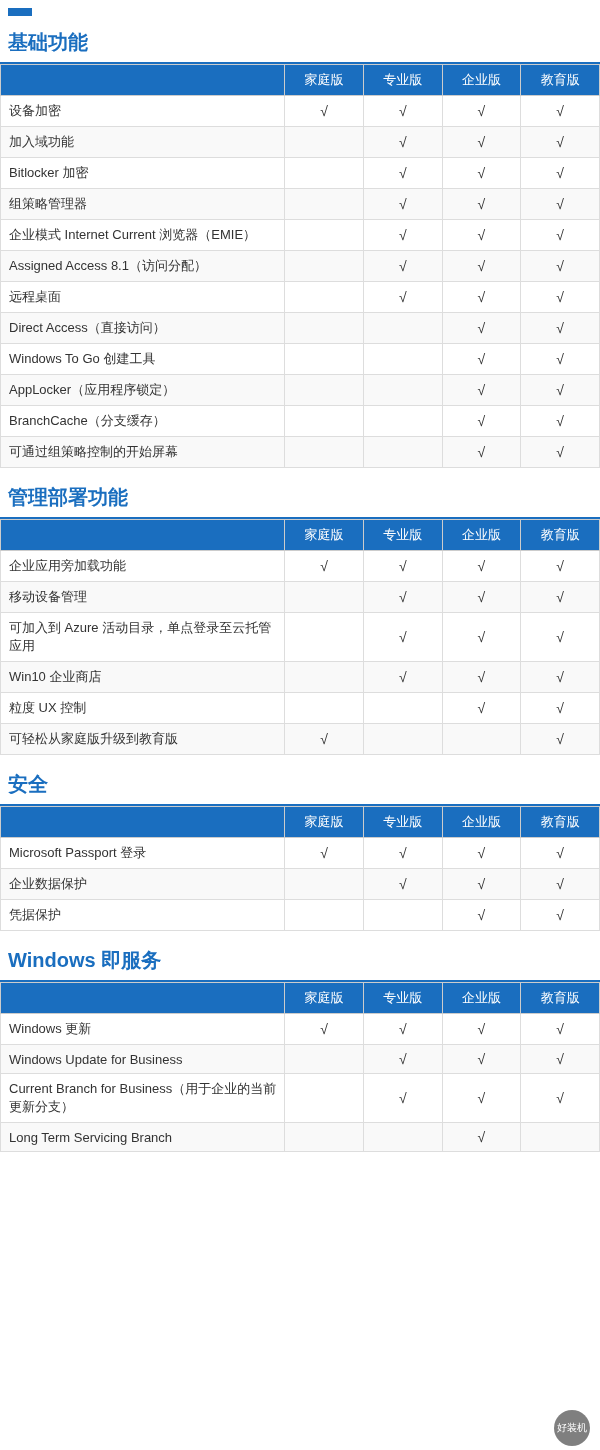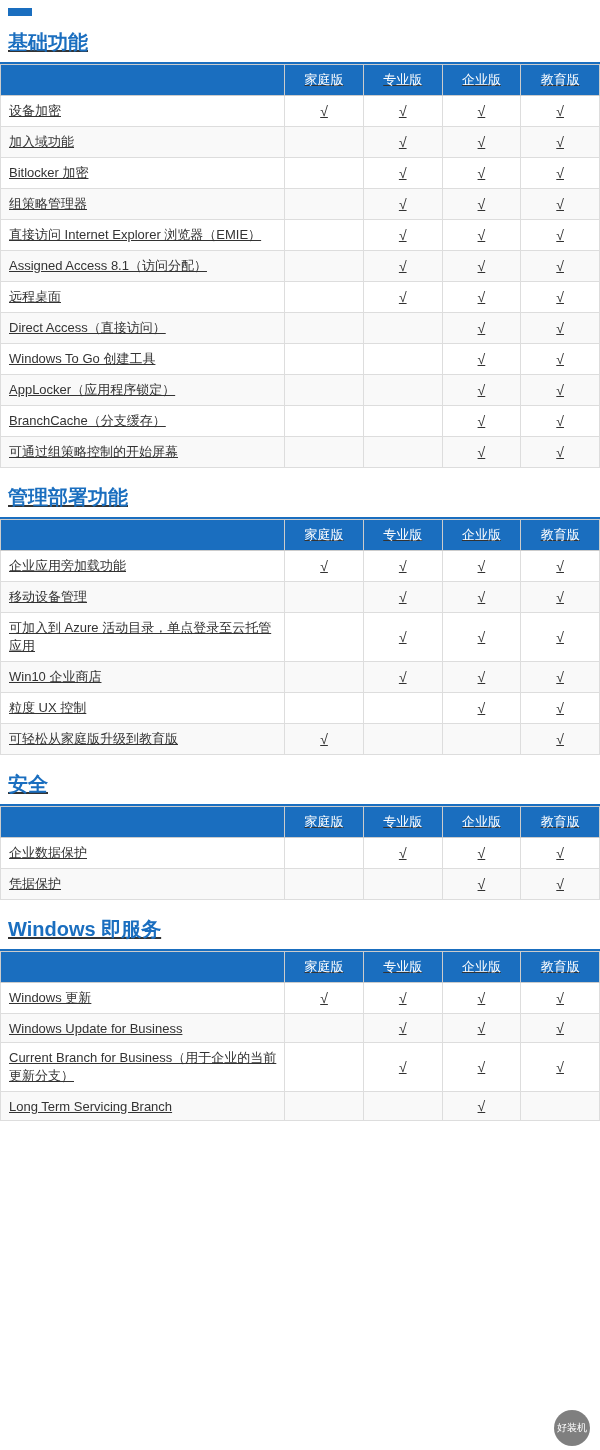--- a/index.html
+++ b/index.html
@@ -7,21 +7,20 @@
       font-family: "Microsoft YaHei", "SimHei", Arial, sans-serif;
       font-size: 13px;
       background: #fff;
       color: #333;
       width: 600px;
     }
 
     .page-wrapper {
       width: 600px;
       background: #fff;
-      text-decoration: underline;
     }
 
     
     .header-banner {
       background: #1a6ebf;
       color: #fff;
       padding: 4px 12px;
       font-size: 13px;
       font-weight: bold;
       display: inline-block;
@@ -151,21 +150,21 @@
               <td class="check-cell">√</td>
             </tr>
             <tr>
               <td class="feature-name">组策略管理器</td>
               <td class="check-cell"></td>
               <td class="check-cell">√</td>
               <td class="check-cell">√</td>
               <td class="check-cell">√</td>
             </tr>
             <tr>
-              <td class="feature-name">直接访问 Internet Explorer 浏览器（EMIE）</td>
+              <td class="feature-name">企业模式 Internet Current 浏览器（EMIE）</td>
               <td class="check-cell"></td>
               <td class="check-cell">√</td>
               <td class="check-cell">√</td>
               <td class="check-cell">√</td>
             </tr>
             <tr>
               <td class="feature-name">Assigned Access 8.1（访问分配）</td>
               <td class="check-cell"></td>
               <td class="check-cell">√</td>
               <td class="check-cell">√</td>
@@ -283,20 +282,27 @@
             <tr>
               <th class="col-feature"></th>
               <th class="col-home">家庭版</th>
               <th class="col-pro">专业版</th>
               <th class="col-ent">企业版</th>
               <th class="col-edu">教育版</th>
             </tr>
           </thead>
           <tbody>
             <tr>
+              <td class="feature-name">Microsoft Passport 登录</td>
+              <td class="check-cell">√</td>
+              <td class="check-cell">√</td>
+              <td class="check-cell">√</td>
+              <td class="check-cell">√</td>
+            </tr>
+            <tr>
               <td class="feature-name">企业数据保护</td>
               <td class="check-cell"></td>
               <td class="check-cell">√</td>
               <td class="check-cell">√</td>
               <td class="check-cell">√</td>
             </tr>
             <tr>
               <td class="feature-name">凭据保护</td>
               <td class="check-cell"></td>
               <td class="check-cell"></td>

